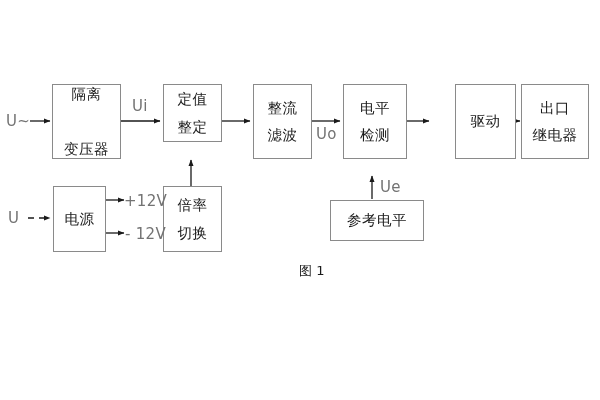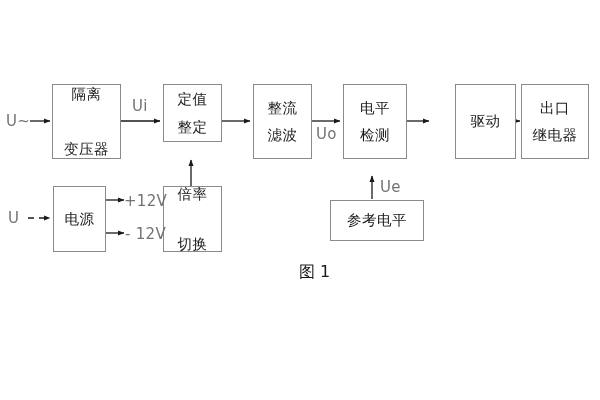--- a/index.html
+++ b/index.html
@@ -41,21 +41,21 @@
   }
   .sig {
     position: absolute;
     font-size: 15px;
     color: #737373;
     white-space: nowrap;
     letter-spacing: 0.3px;
   }
   .caption {
     position: absolute;
-    font-size: 16px;
+    font-size: 13px;
     color: #1a1a1a;
     white-space: nowrap;
   }
   svg.wires {
     position: absolute;
     left: 0;
     top: 0;
     width: 600px;
     height: 400px;
     pointer-events: none;
@@ -121,21 +121,21 @@
 
   <div class="block single" style="left:53px; top:186px; width:53px; height:66px;">
     <span class="ln">电源</span>
   </div>
 
   <div class="block" style="left:521px; top:84px; width:68px; height:75px;">
     <span class="ln">出口</span>
     <span class="ln">继电器</span>
   </div>
 
-  <div class="block" style="left:163px; top:186px; width:59px; height:66px;justify-content:space-between;">
+  <div class="block" style="left:163px; top:186px; width:59px; height:66px;">
     <span class="ln">倍率</span>
     <span class="ln">切换</span>
   </div>
 
   <div class="block single" style="left:330px; top:200px; width:94px; height:41px;justify-content:center;">
     <span class="ln">参考电平</span>
   </div>
 
   <div class="sig" style="left:6px; top:112px;">U~</div>
 

